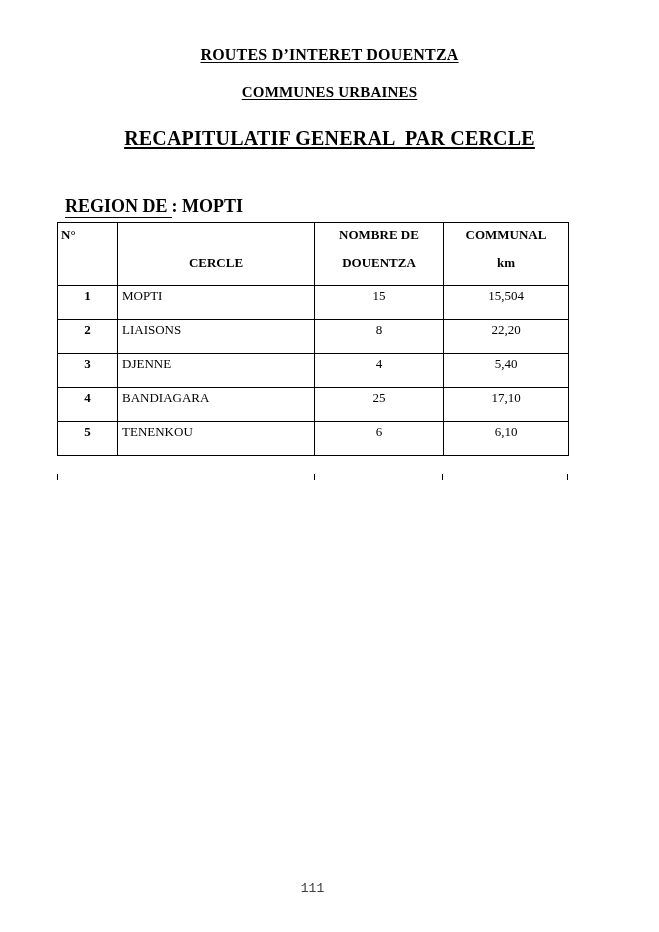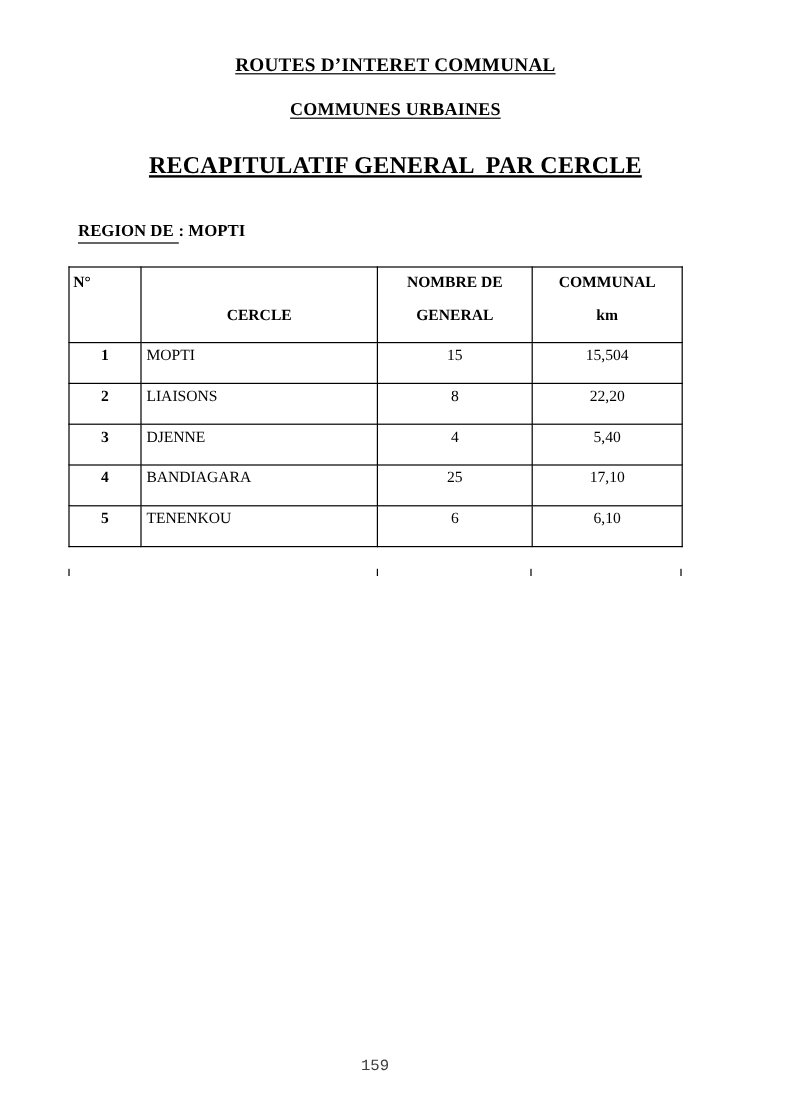--- a/index.html
+++ b/index.html
@@ -24,22 +24,22 @@
     text-decoration: underline;
     text-underline-offset: 2px;
     white-space: pre;
   }
   .title-1 { top: 46px;  font-size: 16px; letter-spacing: 0.2px; }
   .title-2 { top: 84px;  font-size: 15px; letter-spacing: 0.2px; }
   .title-3 { top: 127px; font-size: 20px; letter-spacing: 0.2px; }
   .region-line {
     position: absolute;
     left: 65px;
-    top: 186px;
-    font-size: 14px;
+    top: 196px;
+    font-size: 18px;
     font-weight: bold;
     white-space: pre;
   }
   .region-label {
     border-bottom: 1px solid #000;
     padding-right: 4px;
     padding-bottom: 1px;
   }
   table.recap {
     position: absolute;
@@ -89,21 +89,21 @@
     width: 511px;
     text-align: center;
     font-family: "Liberation Mono", monospace;
     font-size: 13px;
     color: #3d3d3d;
   }
 </style>
 </head>
 <body>
 
-<div class="title title-1">ROUTES D’INTERET COMMUNAL</div>
+<div class="title title-1">ROUTES D’INTERET DOUENTZA</div>
 <div class="title title-2">COMMUNES URBAINES</div>
 <div class="title title-3">RECAPITULATIF GENERAL  PAR CERCLE</div>
 
 <div class="region-line"><span class="region-label">REGION DE</span><span class="region-value">: MOPTI</span></div>
 
 <table class="recap">
   <colgroup>
     <col style="width:60px">
     <col style="width:197px">
     <col style="width:129px">
@@ -114,21 +114,21 @@
     <th>
       <div class="hl hl-left">N°</div>
       <div class="hl"></div>
     </th>
     <th>
       <div class="hl"></div>
       <div class="hl">CERCLE</div>
     </th>
     <th>
       <div class="hl">NOMBRE DE</div>
-      <div class="hl">GENERAL</div>
+      <div class="hl">DOUENTZA</div>
     </th>
     <th>
       <div class="hl">COMMUNAL</div>
       <div class="hl">km</div>
     </th>
   </tr>
   <tr class="data-row">
     <td class="num-cell">1</td>
     <td class="name-cell">MOPTI</td>
     <td class="val-cell">15</td>
@@ -159,13 +159,13 @@
     <td class="val-cell">6,10</td>
   </tr>
 </tbody>
   </table>
 
 <div class="stub stub-1"></div>
 <div class="stub stub-2"></div>
 <div class="stub stub-3"></div>
 <div class="stub stub-4"></div>
 
-<div class="page-number">159</div>
+<div class="page-number">111</div>
 
 </body></html>

